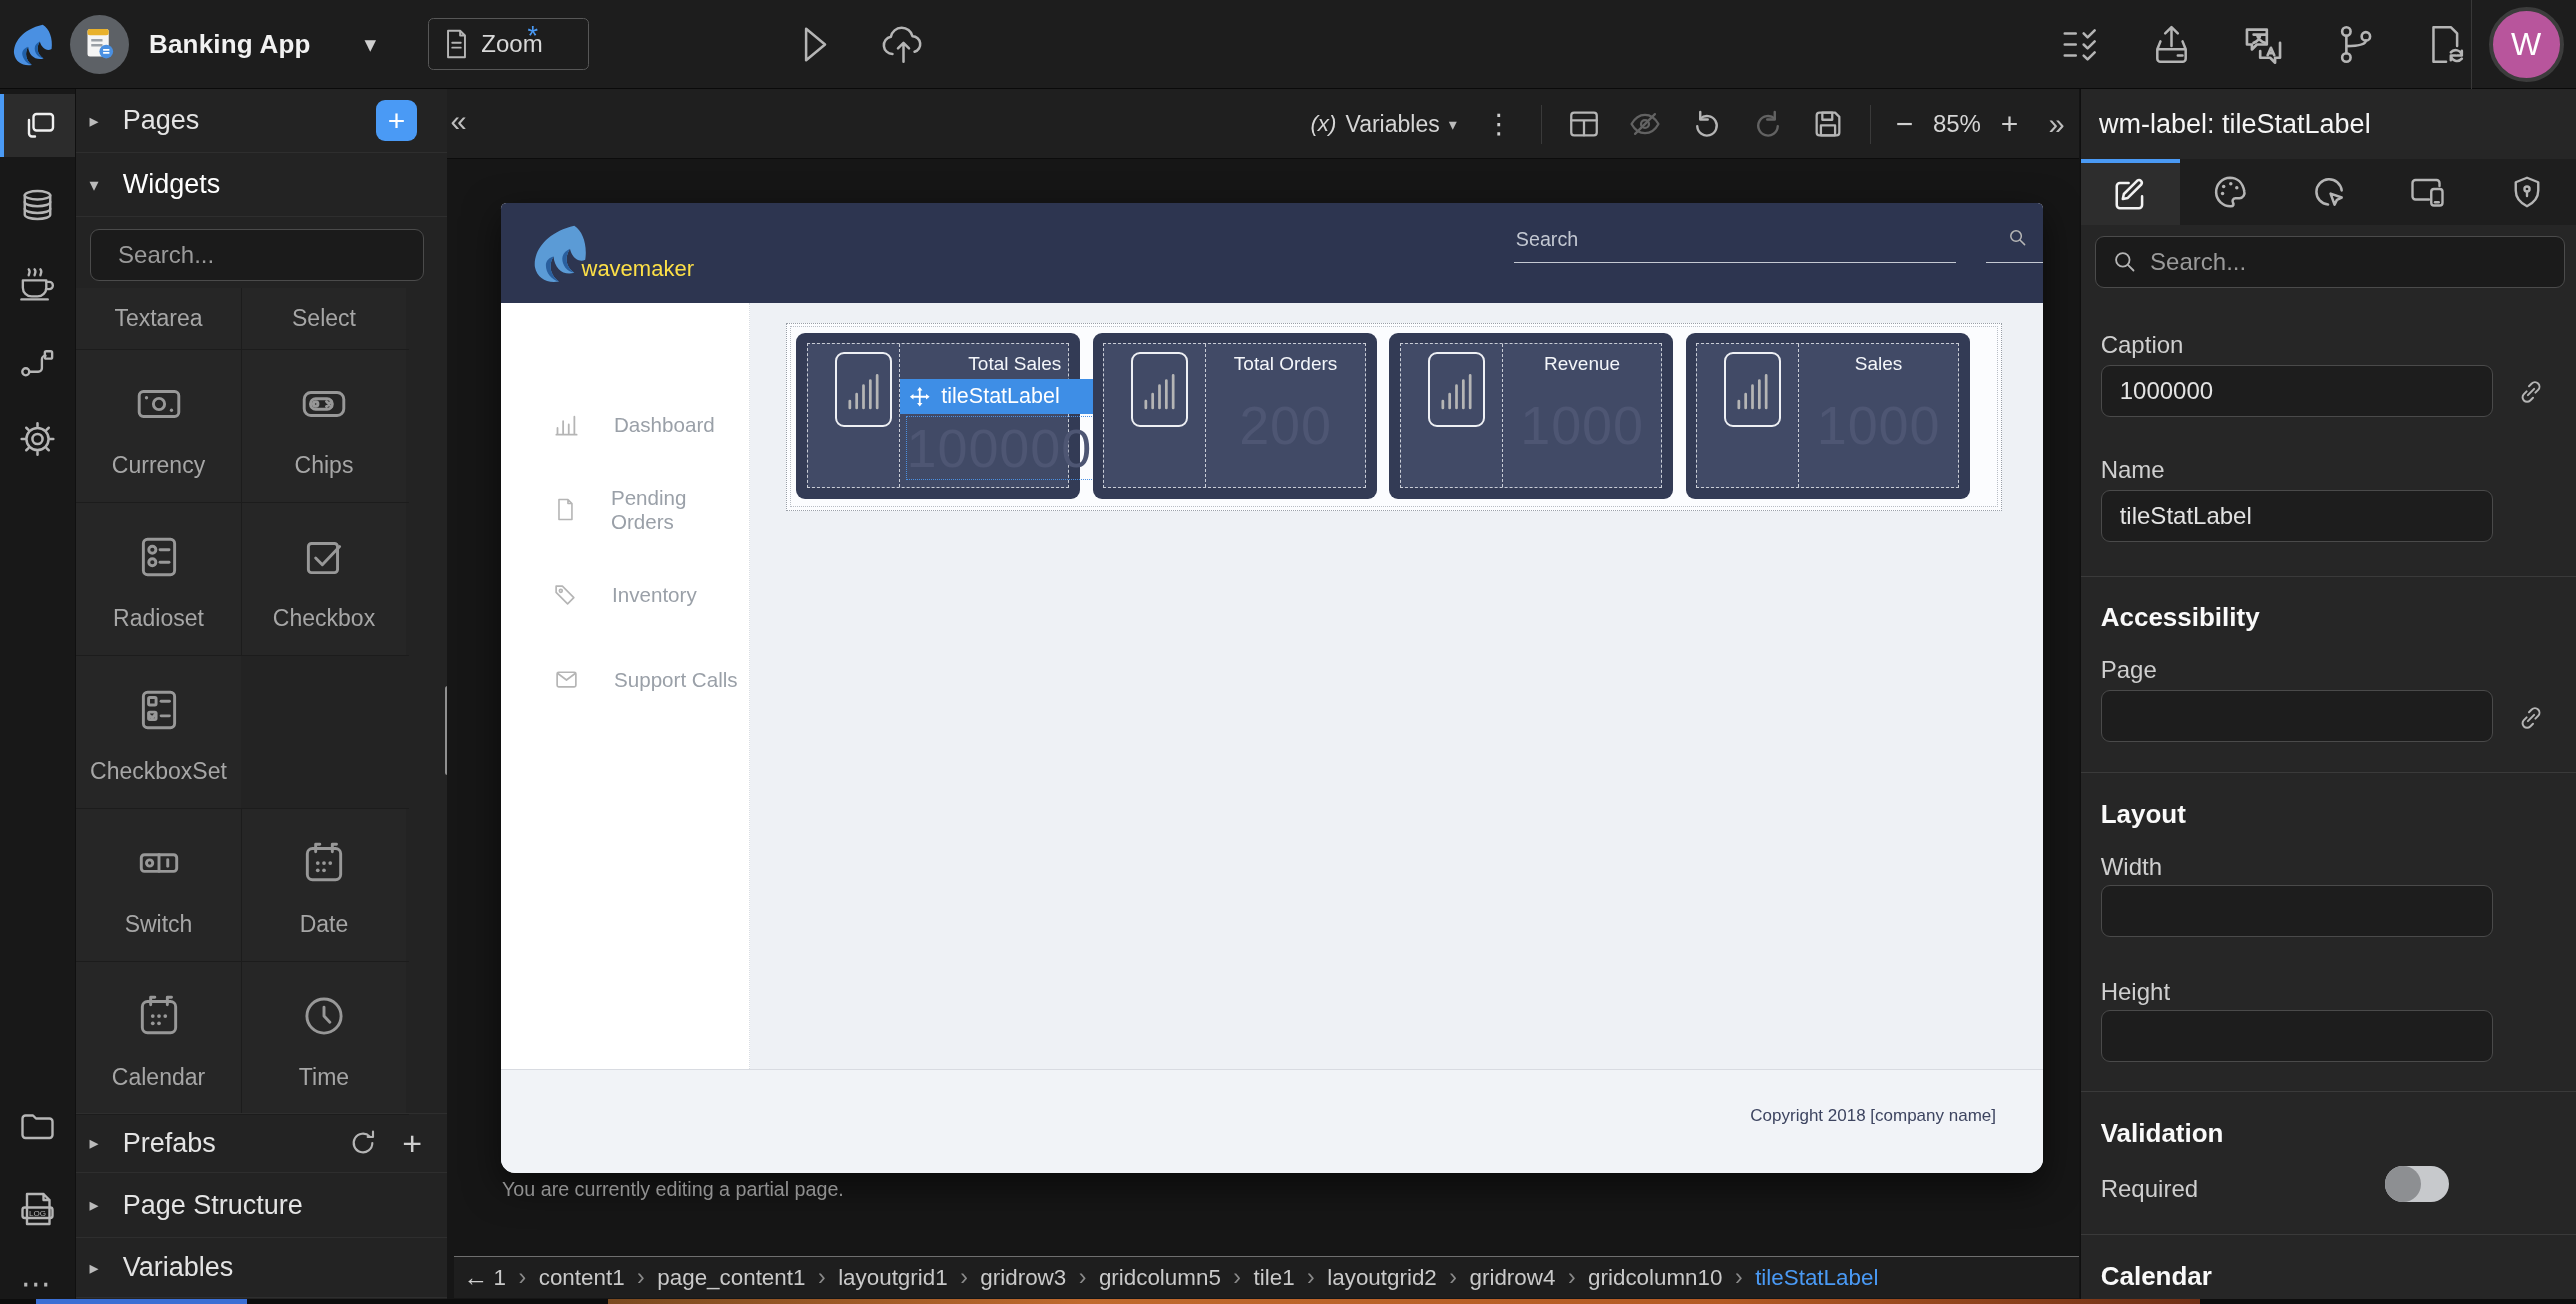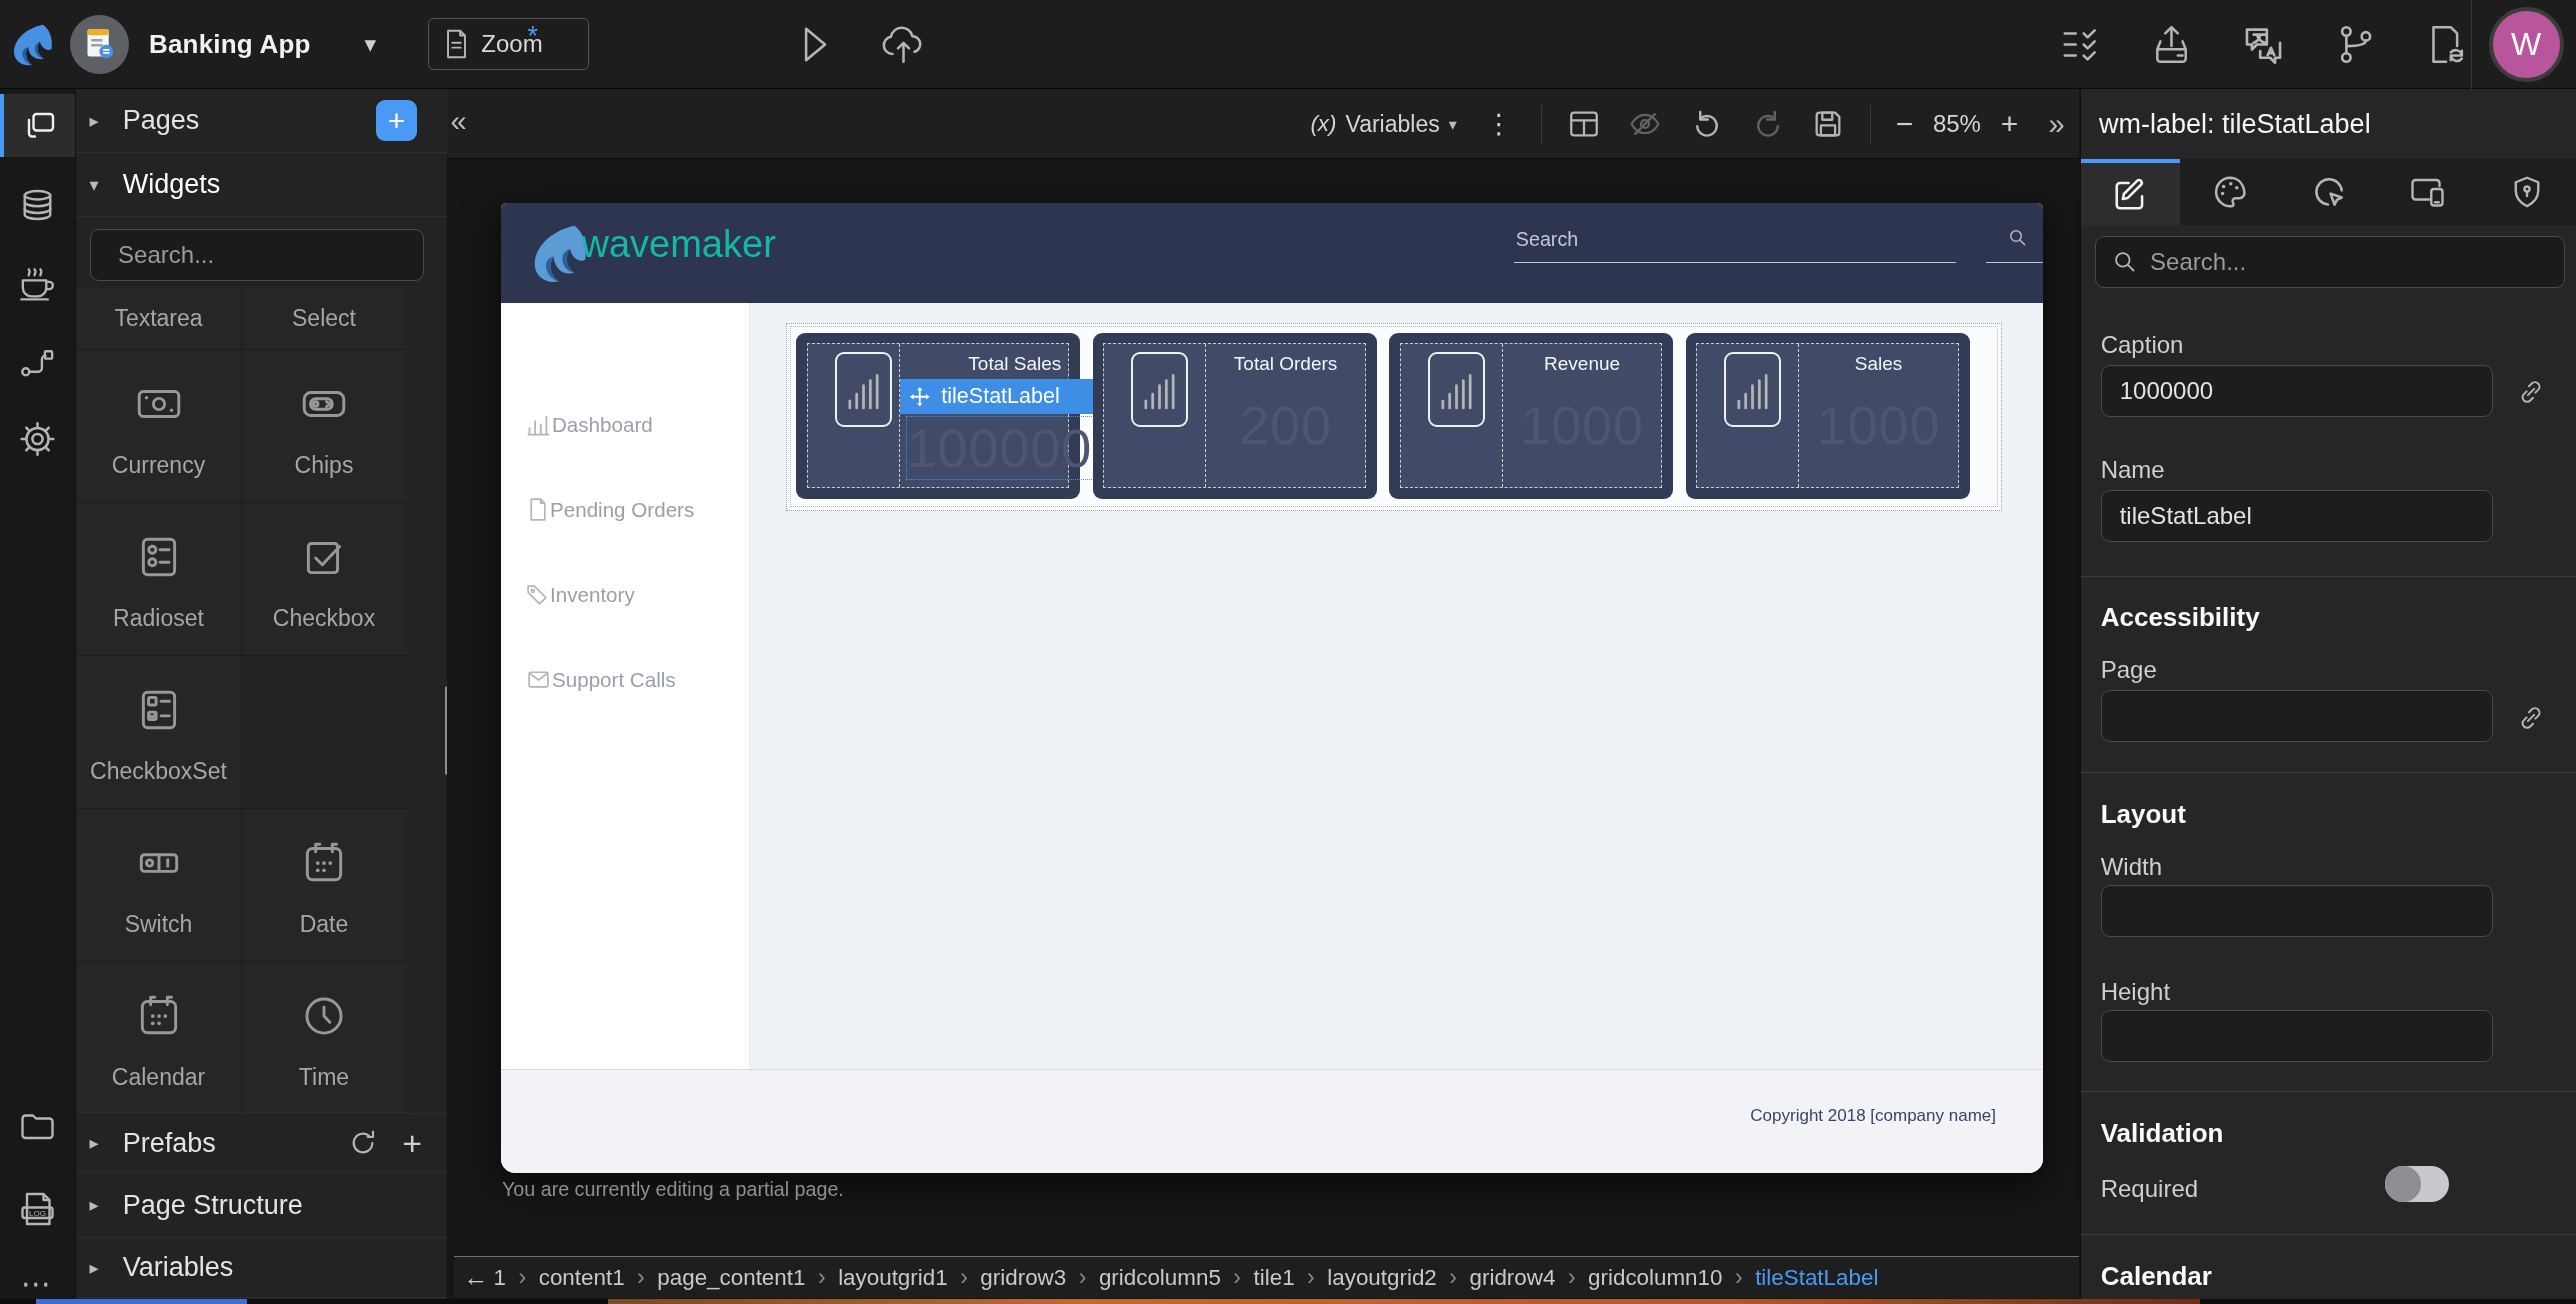--- a/index.html
+++ b/index.html
@@ -74,28 +74,28 @@
   .tdiv { width:0.9px; height:39px; background:#3a3a3a; }
   .zoomctl { display:flex; align-items:center; gap:19.7px; font-size:24px; color:#d5d5d5; }
   .zoomctl .zbtn { font-size:30px; color:#cfcfcf; }
   .expand-right { font-size:29px; color:#bdbdbd; margin-left:5.4px; }
   .dim { opacity:.45; }
 
   
   .page { position:absolute; left:54px; top:114px; width:1542px; height:970px; background:#eef1f5; border-radius:5.4px 5.4px 14.3px 14.3px; box-shadow:0 12.5px 36px rgba(0,0,0,.55); overflow:hidden; }
   .phead { position:absolute; left:0; top:0; width:100%; height:100px; background:#2d3550; }
   .brand { position:absolute; left:23px; top:14.3px; display:flex; align-items:flex-end; }
-  .brand-text { color:#14b8a6; font-size:38px; margin-left:-12.5px; margin-bottom:21px; }
+  .brand-text { color:#fde047; font-size:22px; margin-left:-12.5px; margin-bottom:5px; }
   .psearch { position:absolute; left:1013px; top:19.7px; width:442px; }
   .psearch input { width:100%; background:transparent; border:none; border-bottom:0.9px solid #c4c9d2; outline:none; color:#e8eaf0; font-size:19.7px; padding:5.4px 1.8px 10.7px; font-family:"Liberation Sans",sans-serif; }
   .psearch input::placeholder { color:#c3c8d2; }
   .psearch-ico { position:absolute; left:1485px; top:23px; width:63px; border-bottom:0.9px solid #c4c9d2; padding-bottom:12.5px; display:flex; justify-content:center; }
   .pbody { position:absolute; left:0; top:100px; width:100%; height:766px; display:flex; }
   .pnav { width:249px; background:#ffffff; border-right:0.9px dotted #d9dde3; padding-top:79px; }
-  .pnav-item { height:85px; display:flex; align-items:center; padding-left:24px; }
+  .pnav-item { height:85px; display:flex; align-items:center; padding-left:52px; gap:34px; }
   .pnav-label { font-size:20.6px; color:#9aa0a8; }
   .pmain { flex:1; position:relative; }
   .tilegrid { position:absolute; left:36px; top:19.7px; width:1216px; height:188px; background:#fbfcfe; border:1.8px dotted #9aa0a8; padding:2.7px; }
   .tilegrid-inner { width:100%; height:100%; border:0.9px dotted #b8bdc5; display:flex; gap:12.5px; padding:5.4px; }
   .tile { width:284px; height:166px; background:#333b55; border-radius:9px; position:relative; flex:none; }
   .tile-inner { position:absolute; inset:10.7px; background:#414a66; border:1.8px dashed #c9cdd6; display:flex;padding-left:20px; }
   .ticol { width:82px; border-right:1.8px dashed #c9cdd6; padding:7.2px; }
   .tibox { width:57px; height:75px; border:2.7px solid #eef0f4; border-radius:9px; display:flex; align-items:flex-end; justify-content:center; padding-bottom:9px; }
   .tcol { flex:1; display:flex; flex-direction:column; align-items:center; position:relative; }
   .ttitle { margin-top:9px; font-size:19px; color:#f4f6fa; }

